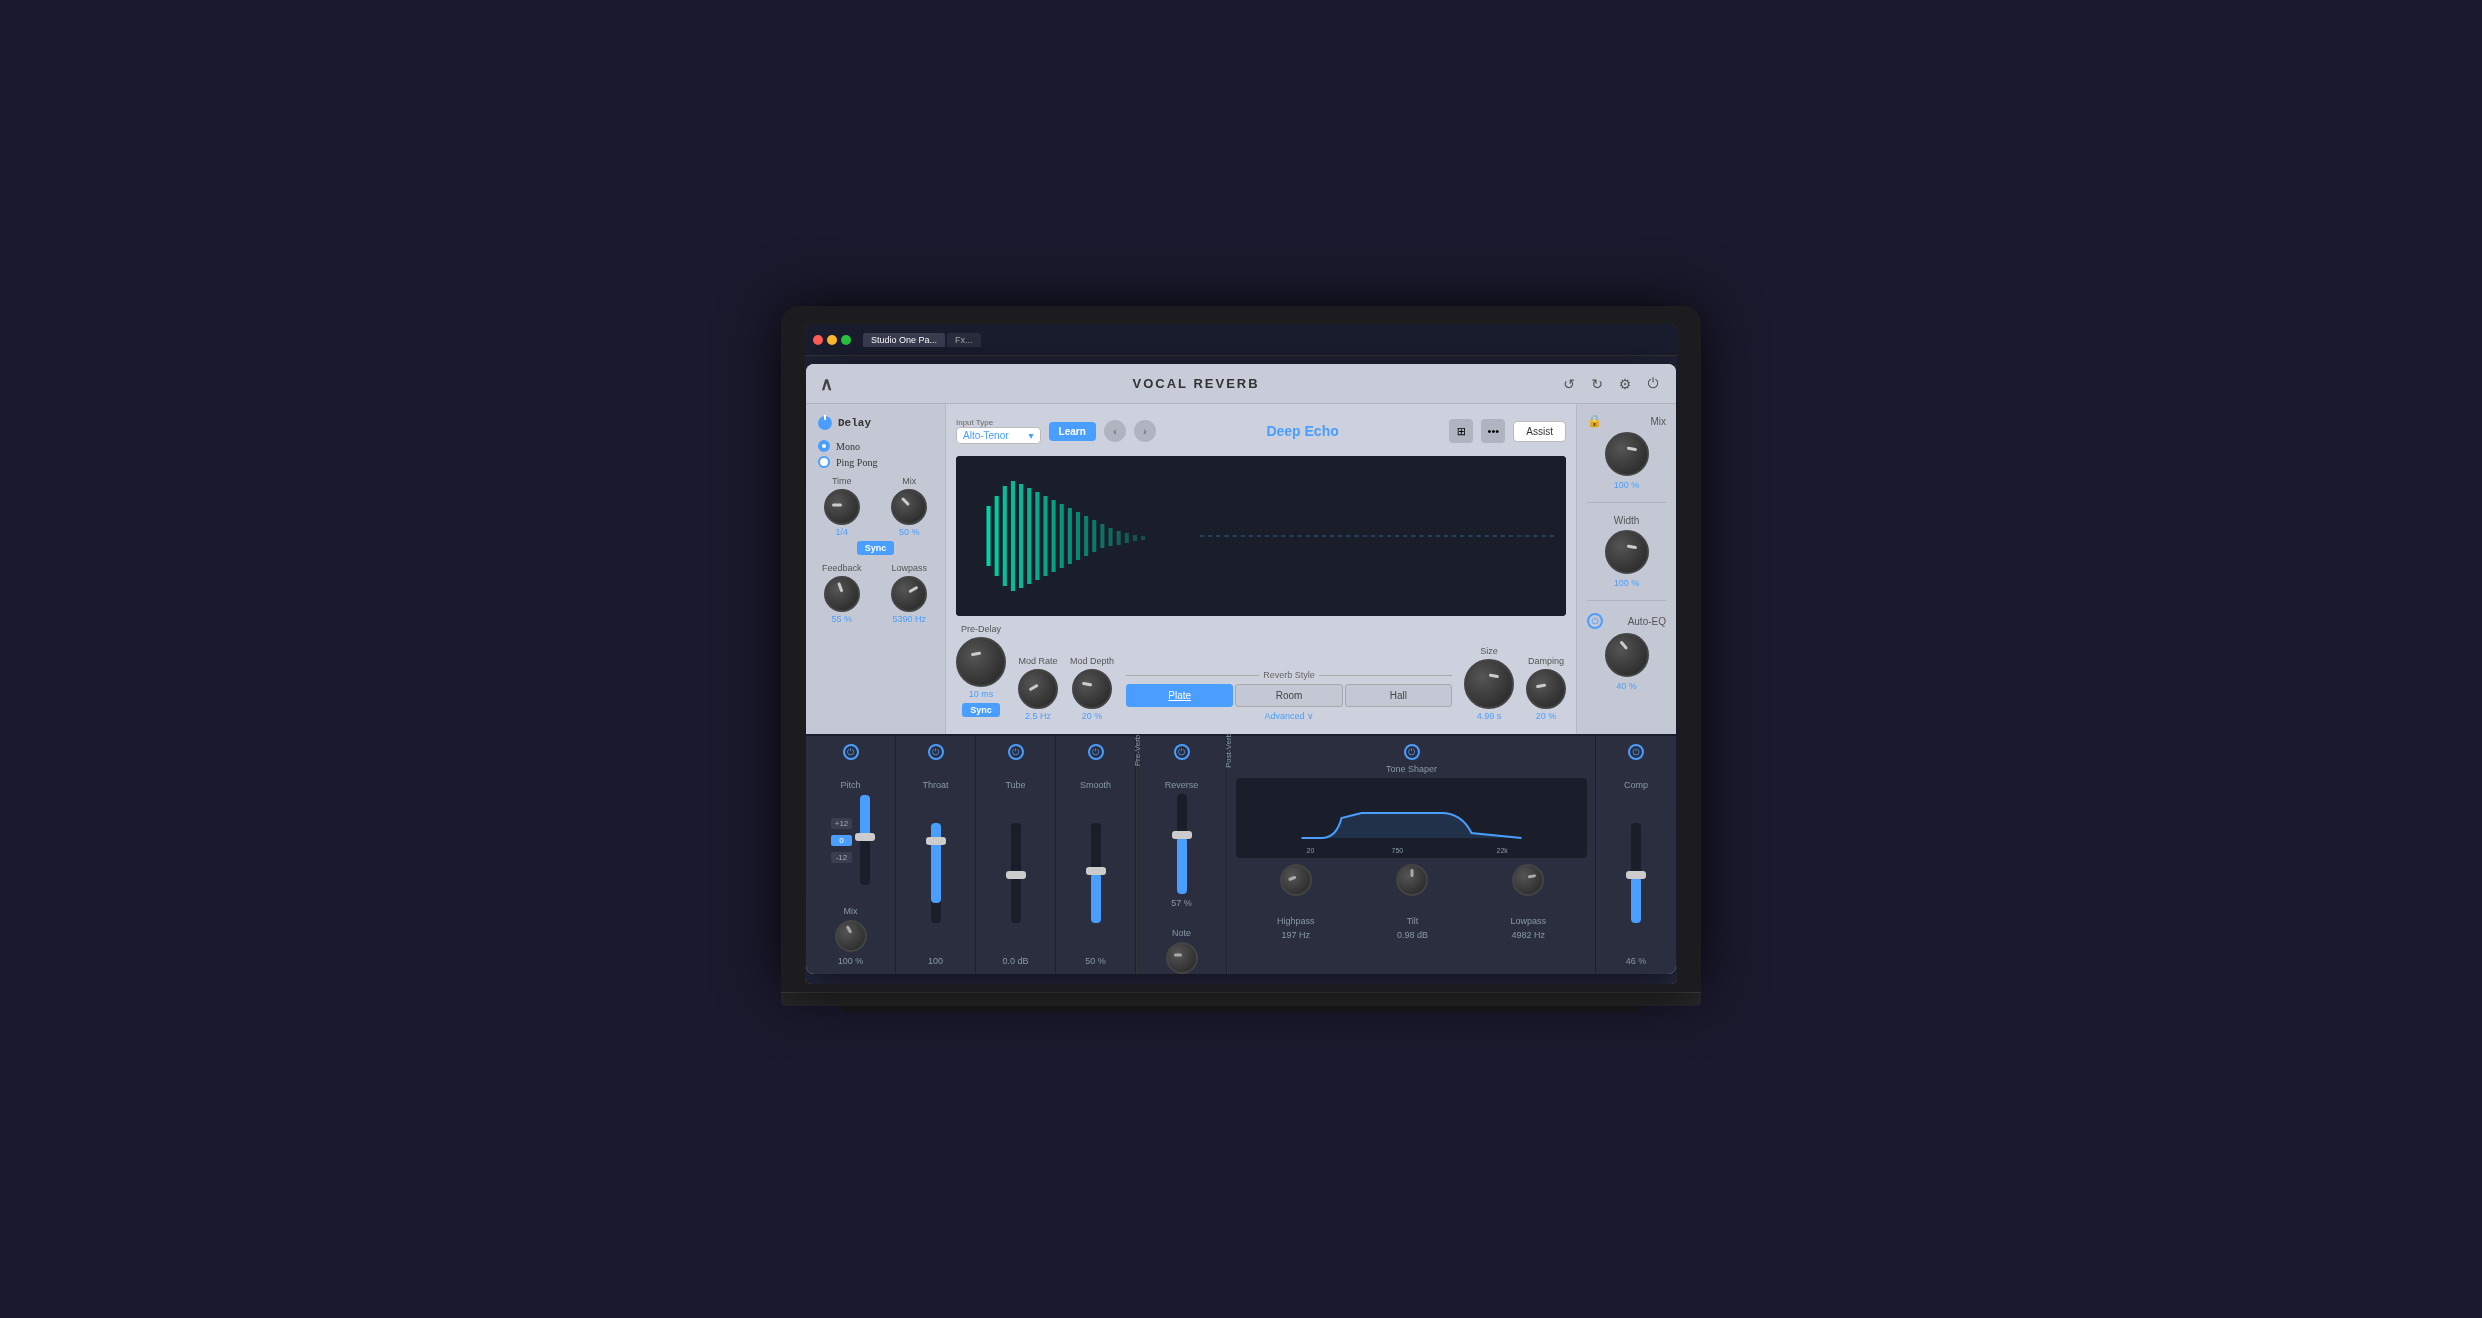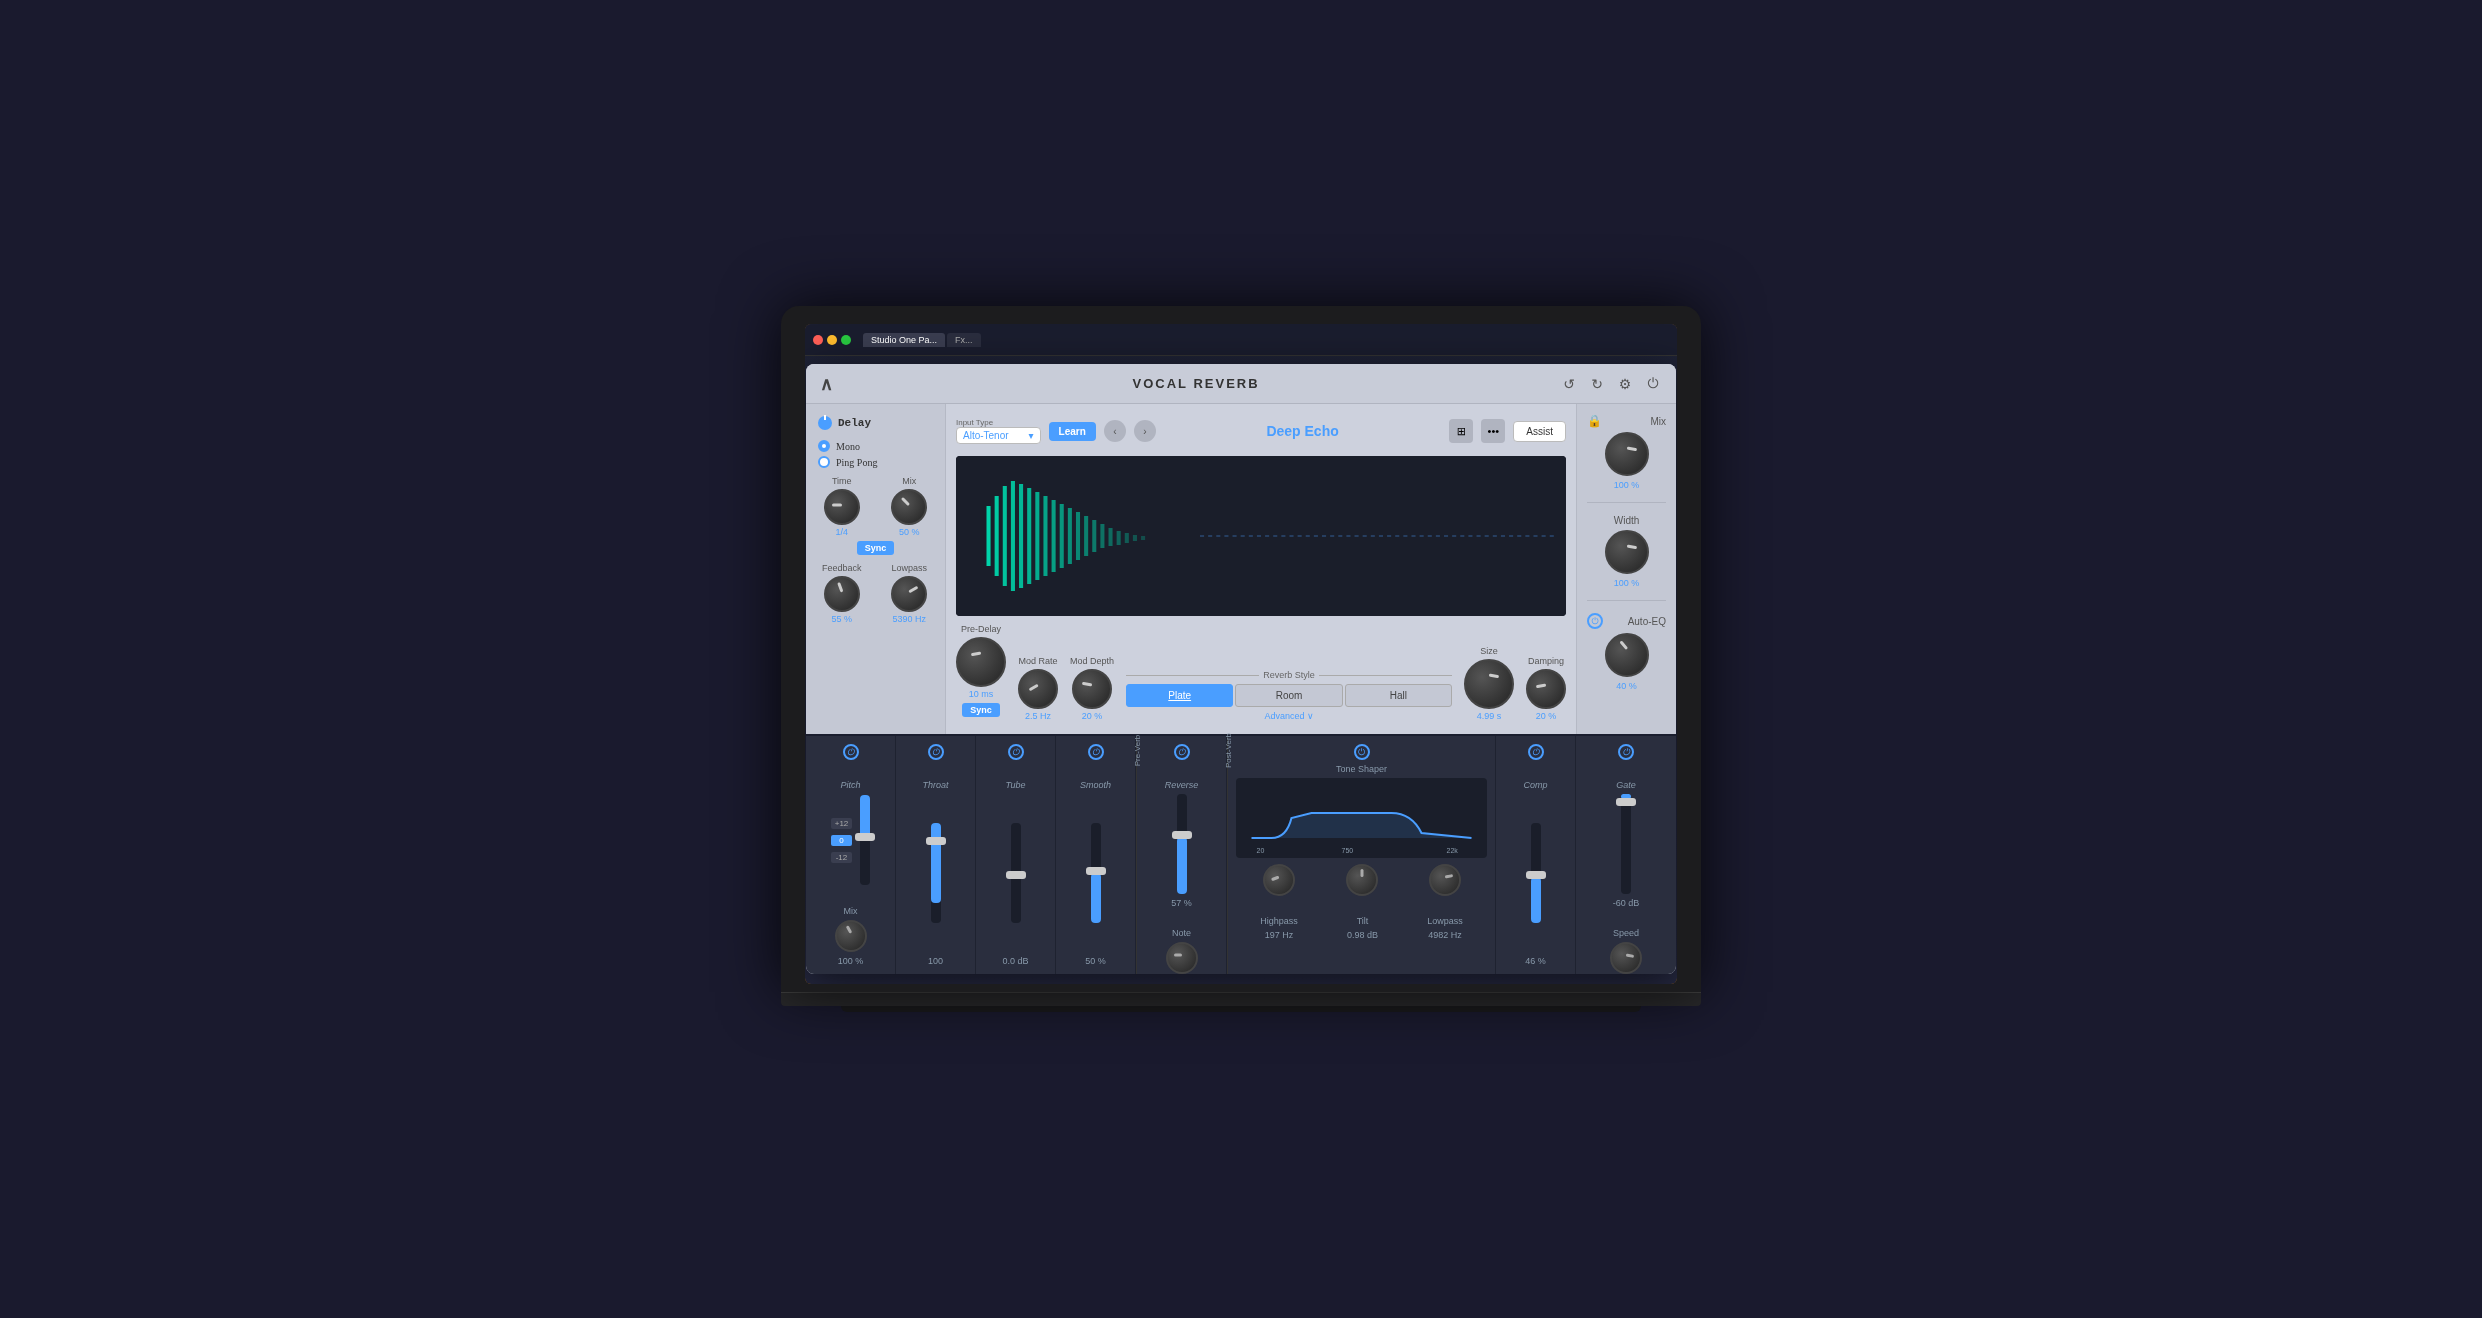--- a/index.html
+++ b/index.html
@@ -403,21 +403,20 @@
     }
     .power-circle::after {
       content: '⏻';
       font-size: 9px;
       color: #4a9eff;
     }
 
     .module-header {
       display: flex; flex-direction: column; align-items: center;
       width: 100%;
-      font-style: italic;
     }
 
   </style>
 </head>
 <body>
 
 <div class="laptop-outer">
   <div class="laptop-screen-bezel">
     <div class="laptop-screen-inner">
       <div class="daw-bg">
@@ -760,38 +759,20 @@
               </div>
               <div style="flex:1;display:flex;align-items:center;justify-content:center;">
                 <div style="width:10px;height:100px;background:#1a1e2a;border-radius:4px;position:relative;">
                   <div style="position:absolute;bottom:0;left:0;right:0;background:#4a9eff;border-radius:4px;height:46%;"></div>
                   <div style="width:20px;height:8px;background:#ccc;border-radius:3px;position:absolute;left:50%;transform:translateX(-50%);bottom:44%;cursor:pointer;"></div>
                 </div>
               </div>
               <div class="module-value">46 %</div>
             </div>
 
-            <div class="lower-module" style="max-width:100px;">
-              <div class="module-header">
-                <div class="power-circle"></div>
-                <div class="module-title">Gate</div>
-              </div>
-              <div style="flex:1;display:flex;align-items:center;justify-content:center;">
-                <div style="width:10px;height:100px;background:#1a1e2a;border-radius:4px;position:relative;">
-                  <div style="position:absolute;top:0;left:0;right:0;background:#4a9eff;border-radius:4px;height:5%;"></div>
-                  <div style="width:20px;height:8px;background:#ccc;border-radius:3px;position:absolute;left:50%;transform:translateX(-50%);top:4%;cursor:pointer;"></div>
-                </div>
-              </div>
-              <div class="module-value">-60 dB</div>
-              <div style="text-align:center;">
-                <div class="module-title">Speed</div>
-                <div class="knob-dark" style="--rot:100deg"></div>
-
-              </div>
-            </div>
 
           </div>
 
         </div>
 
         <div class="vst-watermark">
           <span class="vst-v">√</span>
           <span class="vst-st">ST5</span>
           <span class="vst-dot">.</span>
           <span class="vst-com">com</span>

